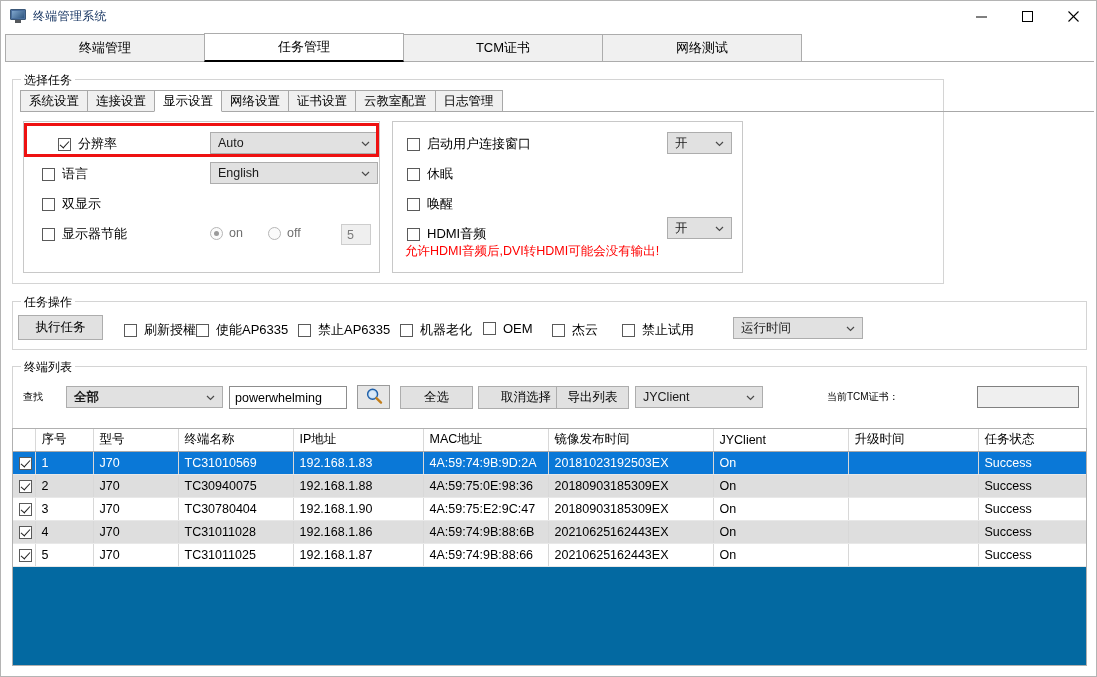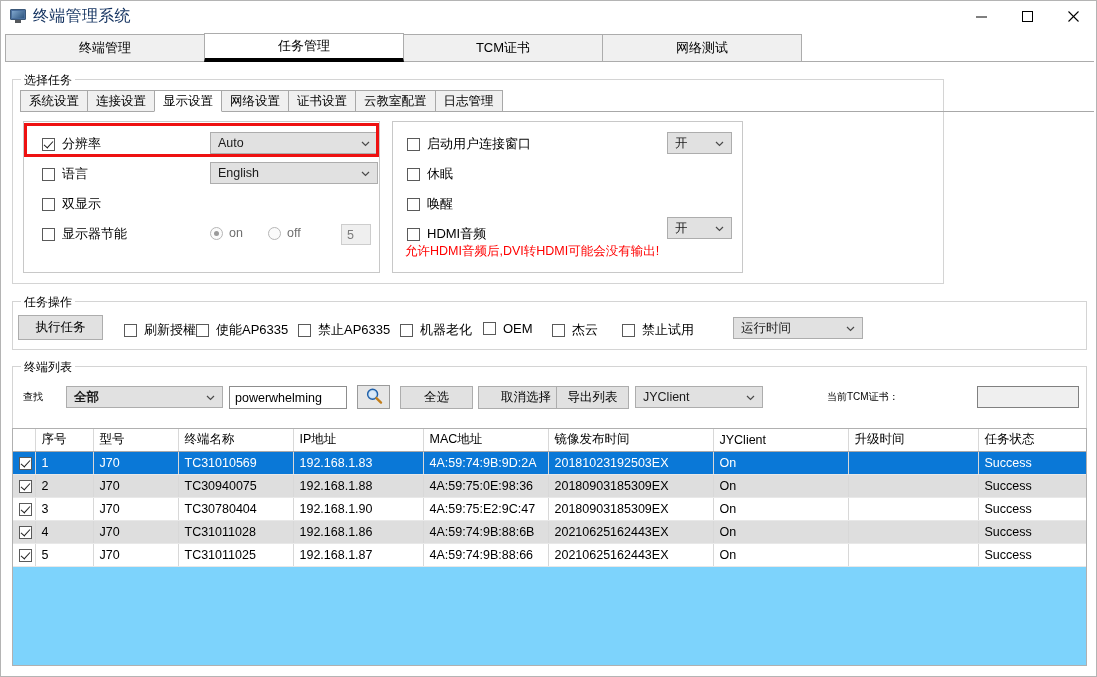--- a/index.html
+++ b/index.html
@@ -43,21 +43,21 @@
   .title-icon .screen::after {
     content: ""; position: absolute;
     left: 1px; top: 1px; right: 1px; bottom: 1px;
     background: linear-gradient(135deg,#7fa6cd 0%,#2f5680 100%);
   }
   .title-icon .stand {
     position: absolute; left: 5px; top: 11px;
     width: 6px; height: 3px; background: #55585c;
   }
   .title-text {
-    font-size: 16px;
+    font-size: 12px;
     color: #11305e;
     letter-spacing: .3px;
   }
   .winbtns { position: absolute; right: 0; top: 0; display: flex; height: 30px; }
   .winbtn {
     width: 46px; height: 30px;
     display: flex; align-items: center; justify-content: center;
     color: #000;
   }
   .winbtn svg { display: block; }
@@ -77,21 +77,21 @@
     display: flex; align-items: center; justify-content: center;
     background: #f0f0f0;
     border: 1px solid #acacac;
     border-bottom: 1px solid #acacac;
     margin-right: -1px;
     font-size: 13px;
     color: #000;
   }
   .mtab.active {
     background: #ffffff;
-    border-bottom: 4px solid #000000;
+    border-bottom: 2px solid #000000;
     height: 29px;
     margin-top: -1px;
     position: relative;
     z-index: 3;
   }
 
   
   .group {
     position: absolute;
     border: 1px solid #d4d4d4;
@@ -250,21 +250,21 @@
     height: 22px;
   }
   .plainlabel { position: absolute; font-size: 10px; color: #000; white-space: nowrap; }
 
   
   .tablewrap {
     position: absolute;
     left: 11px; top: 427px;
     width: 1075px; height: 238px;
     border: 1px solid #b0b0b0;
-    background: #7dd3fc;
+    background: #0369a1;
     overflow: hidden;
   }
   table.grid { border-collapse: collapse; width: 100%; table-layout: fixed; }
   table.grid th {
     height: 22px;
     font-weight: normal;
     font-size: 12.5px;
     text-align: left;
     padding-left: 6px;
     background: #ffffff;
@@ -353,21 +353,21 @@
       <div class="stab">连接设置</div>
       <div class="stab active">显示设置</div>
       <div class="stab">网络设置</div>
       <div class="stab">证书设置</div>
       <div class="stab">云教室配置</div>
       <div class="stab">日志管理</div>
     </div>
 
     <div class="panel" style="left:10px; top:41px; width:357px; height:152px;">
 
-      <div class="chkrow" style="left:18px; top:13px;align-items:center;">
+      <div class="chkrow" style="left:34px; top:13px;align-items:center;">
         <div class="cb checked"></div>
         <div class="chklabel">分辨率</div>
       </div>
       <div class="combo" style="left:186px; top:10px; width:168px;">
         <span>Auto</span>
         <span class="arrow">
           <svg width="9" height="6" viewBox="0 0 9 6">
               <polyline points="1,1 4.5,4.5 8,1" fill="none" stroke="#4a4a4a" stroke-width="1.2"></polyline>
             </svg>
         </span>

